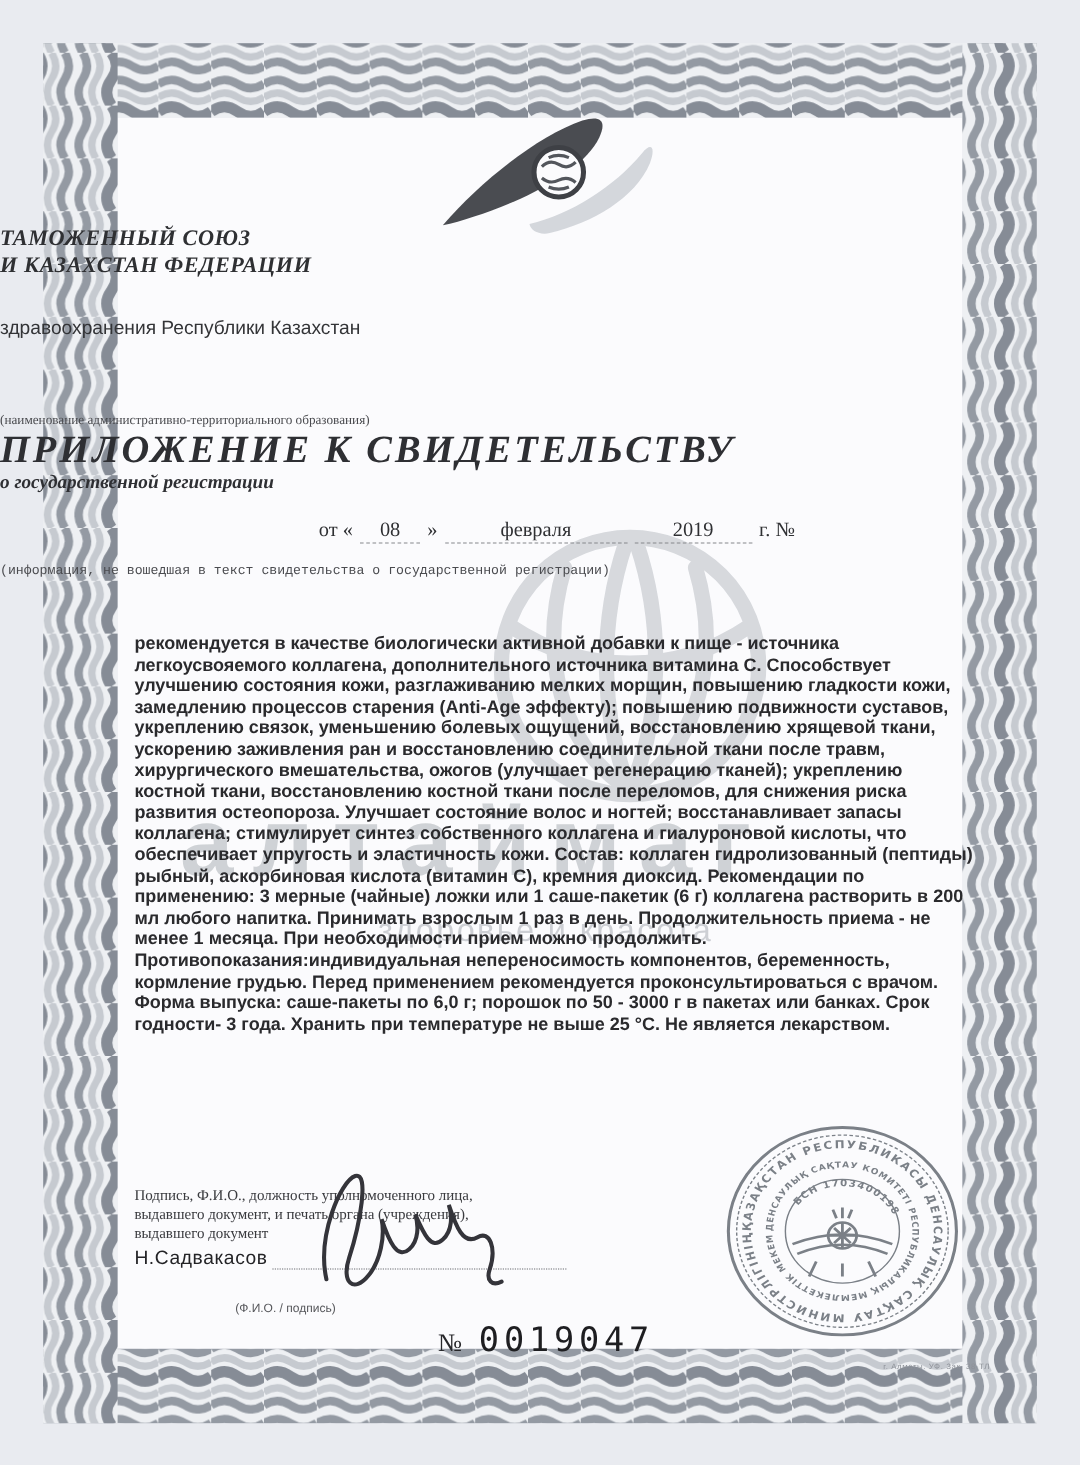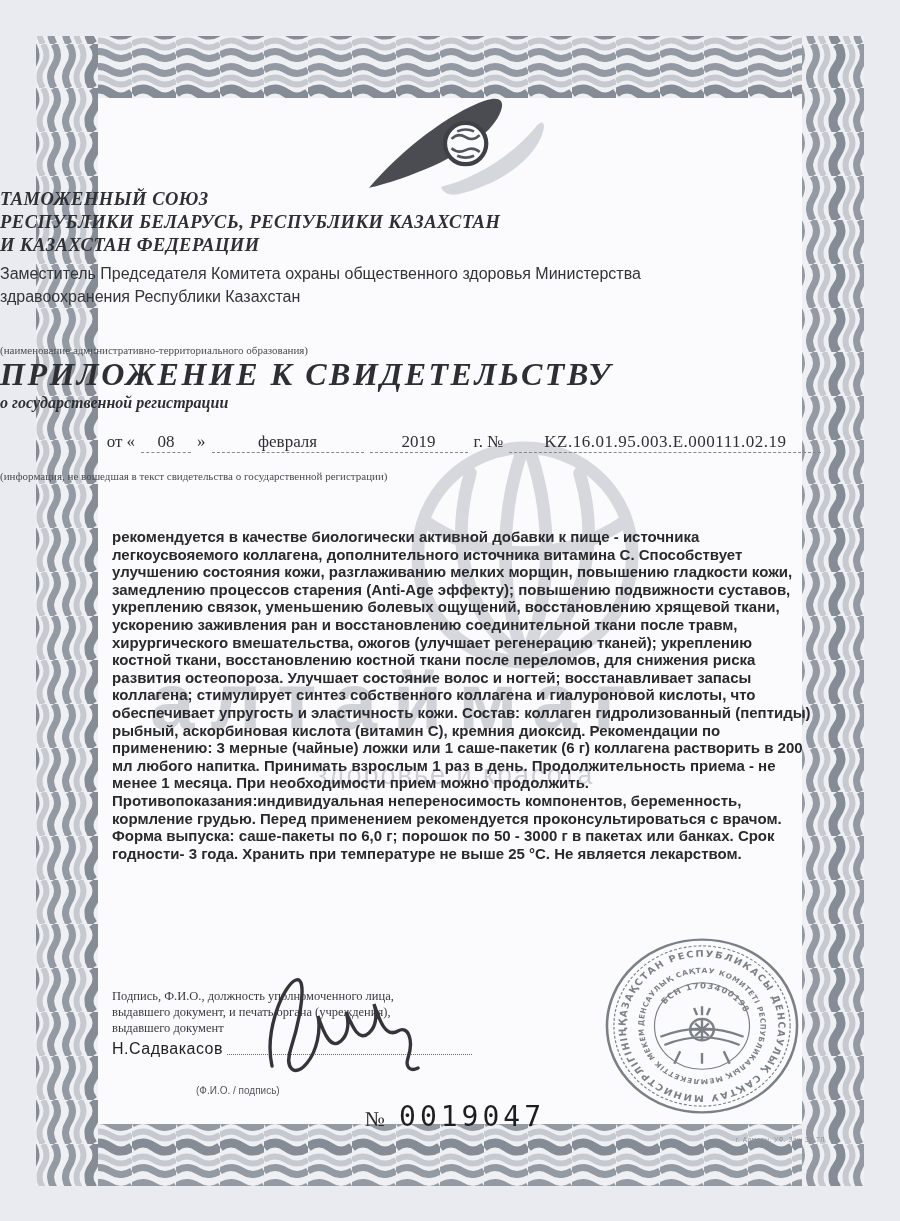--- a/index.html
+++ b/index.html
@@ -23,25 +23,25 @@
   .small-caption{font-family:"Liberation Serif",serif;font-size:11px;color:#4a4b4f;}
   .caption1{top:344px;}
   .doc-title{top:356px;font-family:"Liberation Serif",serif;font-weight:bold;font-style:italic;font-size:32px;letter-spacing:2.5px;color:#2e2f33;}
   .doc-subtitle{top:394px;font-family:"Liberation Serif",serif;font-weight:bold;font-style:italic;font-size:16px;color:#2e2f33;}
   .date-row{top:432px;left:14px;width:900px;display:flex;justify-content:center;align-items:baseline;gap:6px;font-family:"Liberation Serif",serif;font-size:17px;color:#2f3033;}
   .blank{border-bottom:1px dashed #85878c;text-align:center;padding:0 6px;}
   .blank-day{min-width:38px;}
   .blank-month{min-width:140px;}
   .blank-year{min-width:86px;}
   .blank-number{min-width:300px;letter-spacing:0.5px;}
-  .caption2{top:470px;}
+  .caption2{top:470px;font-family:Liberation Mono, monospace;}
   .section-heading{top:504px;left:112px;width:700px;font-weight:bold;font-size:15.5px;color:#232326;}
   .body-text{top:528px;left:112px;width:702px;font-size:15px;line-height:17.6px;color:#2a2a2d;text-align:left;font-weight:bold;}
   .sig-notes{top:988px;left:112px;width:330px;font-family:"Liberation Serif",serif;font-size:12.5px;line-height:16px;color:#3a3b3f;}
-  .sig-name-row{top:1040px;left:112px;width:360px;display:flex;align-items:flex-start;}
+  .sig-name-row{top:1040px;left:112px;width:360px;display:flex;align-items:flex-end;}
   .sig-name{font-size:16px;color:#232326;letter-spacing:0.5px;}
   .sig-dotline{flex:1;border-bottom:1px dotted #6a6c70;height:14px;margin-left:4px;}
   .sig-caption{top:1060px;left:196px;font-family:Liberation Sans, sans-serif;font-size:10px;color:#55565a;margin-top:25px;}
   .sig-scrawl{left:258px;top:968px;}
   .stamp{left:603px;top:936px;opacity:0.82;}
   .doc-number-row{top:1100px;left:365px;display:flex;align-items:baseline;gap:14px;}
   .doc-number-prefix{font-family:"Liberation Serif",serif;font-size:21px;color:#27272a;}
   .doc-number-value{font-family:"DejaVu Sans Mono",monospace;font-size:28px;letter-spacing:4px;color:#1e1e21;}
   .print-note{top:1136px;left:736px;font-size:6.5px;color:#8d9198;letter-spacing:0.5px;}
 </style>
@@ -92,41 +92,38 @@
 
   <svg class="abs" style="left:352px;top:92px;" width="216" height="106" viewBox="0 0 230 113" aria-hidden="true">
     <path d="M18,102 C52,62 104,22 142,9 C158,4 164,9 157,24 C147,45 118,64 88,78 C63,89 37,98 18,102 Z" fill="#4a4c51"></path>
     <path d="M95,101 C132,92 170,68 195,38 C204,27 207,34 202,47 C189,78 151,100 113,109 C104,111 96,107 95,101 Z" fill="#ccd0d6" opacity="0.85"></path>
     <circle cx="121" cy="55" r="22" fill="#fbfbfd" stroke="#3e4045" stroke-width="4.5"></circle>
     <path d="M106,50 q7,-7 15,-2 q8,5 15,-2 M106,60 q7,6 15,2 q8,-4 15,2 M112,42 q9,-4 18,0 M112,68 q9,4 18,0" stroke="#53565c" stroke-width="2.8" fill="none"></path>
   </svg>
 
   <div class="abs centered union-header">
     <div>ТАМОЖЕННЫЙ СОЮЗ</div>
-    <div>РЕСПУБЛИКИ БЕЛАРУСЬ, РЕСПУБЛИКИ КАЗАХСТАН</div>
     <div>И КАЗАХСТАН ФЕДЕРАЦИИ</div>
   </div>
 
   <div class="abs centered authority">
-    <div>Заместитель Председателя Комитета охраны общественного здоровья Министерства</div>
     <div>здравоохранения Республики Казахстан</div>
   </div>
   <div class="abs centered small-caption caption1">(наименование административно-территориального образования)</div>
 
   <div class="abs centered doc-title">ПРИЛОЖЕНИЕ К СВИДЕТЕЛЬСТВУ</div>
   <div class="abs centered doc-subtitle">о государственной регистрации</div>
 
   <div class="abs date-row">
     <span>от «</span>
     <span class="blank blank-day">08</span>
     <span>»</span>
     <span class="blank blank-month">февраля</span>
     <span class="blank blank-year">2019</span>
     <span>г. №</span>
-    <span class="blank blank-number">KZ.16.01.95.003.Е.000111.02.19</span>
   </div>
   <div class="abs centered small-caption caption2">(информация, не вошедшая в текст свидетельства о государственной регистрации)</div>
 
   <div class="abs body-text">рекомендуется в качестве биологически активной добавки к пище - источника легкоусвояемого коллагена, дополнительного источника витамина С. Способствует улучшению состояния кожи, разглаживанию мелких морщин, повышению гладкости кожи, замедлению процессов старения (Anti-Age эффекту); повышению подвижности суставов, укреплению связок, уменьшению болевых ощущений, восстановлению хрящевой ткани, ускорению заживления ран и восстановлению соединительной ткани после травм, хирургического вмешательства, ожогов (улучшает регенерацию тканей); укреплению костной ткани, восстановлению костной ткани после переломов, для снижения риска развития остеопороза. Улучшает состояние волос и ногтей; восстанавливает запасы коллагена; стимулирует синтез собственного коллагена и гиалуроновой кислоты, что обеспечивает упругость и эластичность кожи. Состав: коллаген гидролизованный (пептиды) рыбный, аскорбиновая кислота (витамин С), кремния диоксид. Рекомендации по применению: 3 мерные (чайные) ложки или 1 саше-пакетик (6 г) коллагена растворить в 200 мл любого напитка. Принимать взрослым 1 раз в день. Продолжительность приема - не менее 1 месяца. При необходимости прием можно продолжить. Противопоказания:индивидуальная непереносимость компонентов, беременность, кормление грудью. Перед применением рекомендуется проконсультироваться с врачом. Форма выпуска: саше-пакеты по 6,0 г; порошок по 50 - 3000 г в пакетах или банках. Срок годности- 3 года. Хранить при температуре не выше 25 °С. Не является лекарством.</div>
 
   <div class="abs sig-notes">
     <div>Подпись, Ф.И.О.,  должность уполномоченного лица,</div>
     <div>выдавшего документ, и печать органа (учреждения),</div>
     <div>выдавшего документ</div>
   </div>

